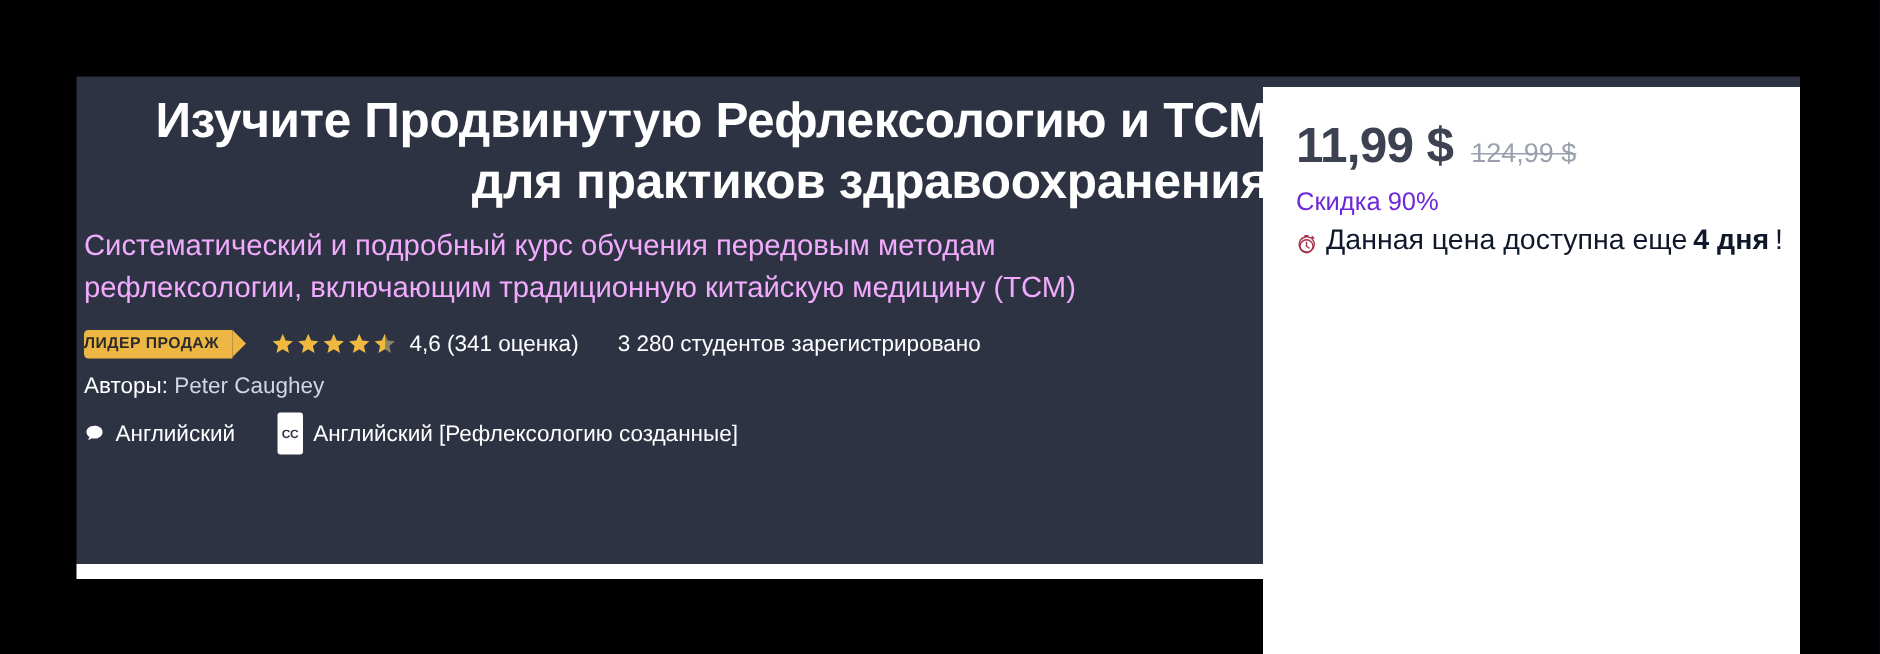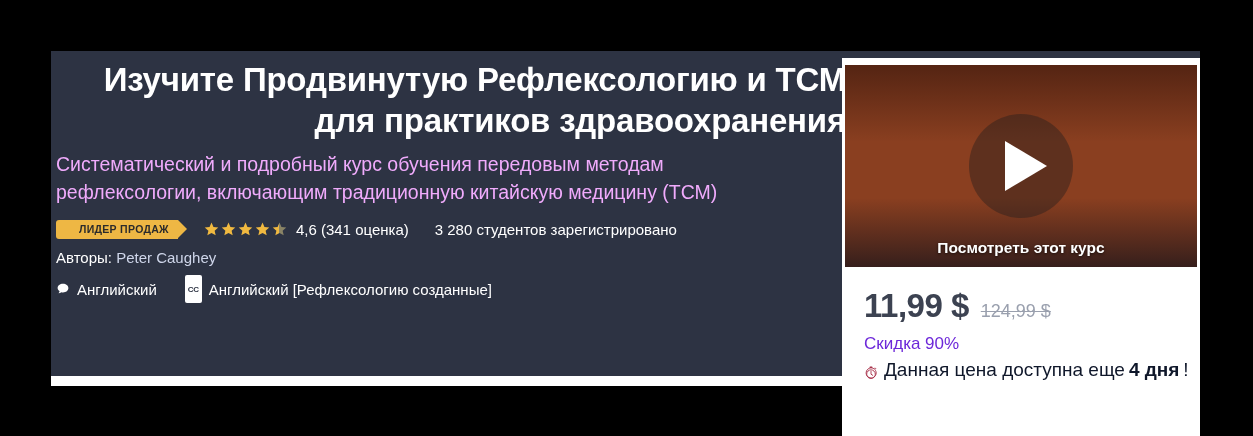--- a/index.html
+++ b/index.html
@@ -78,21 +78,21 @@
   .bestseller-badge {
     position: relative;
     display: inline-flex;
     align-items: center;
     height: 19px;
     background: #eeb744;
     color: #2b2b2b;
     font-size: 10.5px;
     font-weight: bold;
     letter-spacing: 0.3px;
-    padding: 0 9px 0 23px;
+    padding: 0 9px 0 0;
     border-radius: 3px 0 0 3px;
   }
   .bestseller-badge::after {
     content: "";
     position: absolute;
     right: -9px;
     top: 0;
     width: 0;
     height: 0;
     border-top: 9.5px solid transparent;
@@ -342,31 +342,20 @@
         </span>
       </div>
 
     </div>
   </div>
 
   <div class="hero-bottom-strip"></div>
 
   <div class="buy-card">
 
-    <div class="video-preview">
-      <div class="video-thumb"></div>
-      <div class="thumb-shade-top"></div>
-      <div class="thumb-shade-bottom"></div>
-
-      <div class="play-circle">
-        <div class="play-triangle"></div>
-      </div>
-
-      <div class="preview-caption">Посмотреть этот курс</div>
-    </div>
 
     <div class="price-block">
       <div class="price-line">
         <span class="price-current">11,99 $</span>
         <span class="price-old">124,99 $</span>
       </div>
 
       <div class="discount">Скидка 90%</div>
 
       <div class="timer-line">

